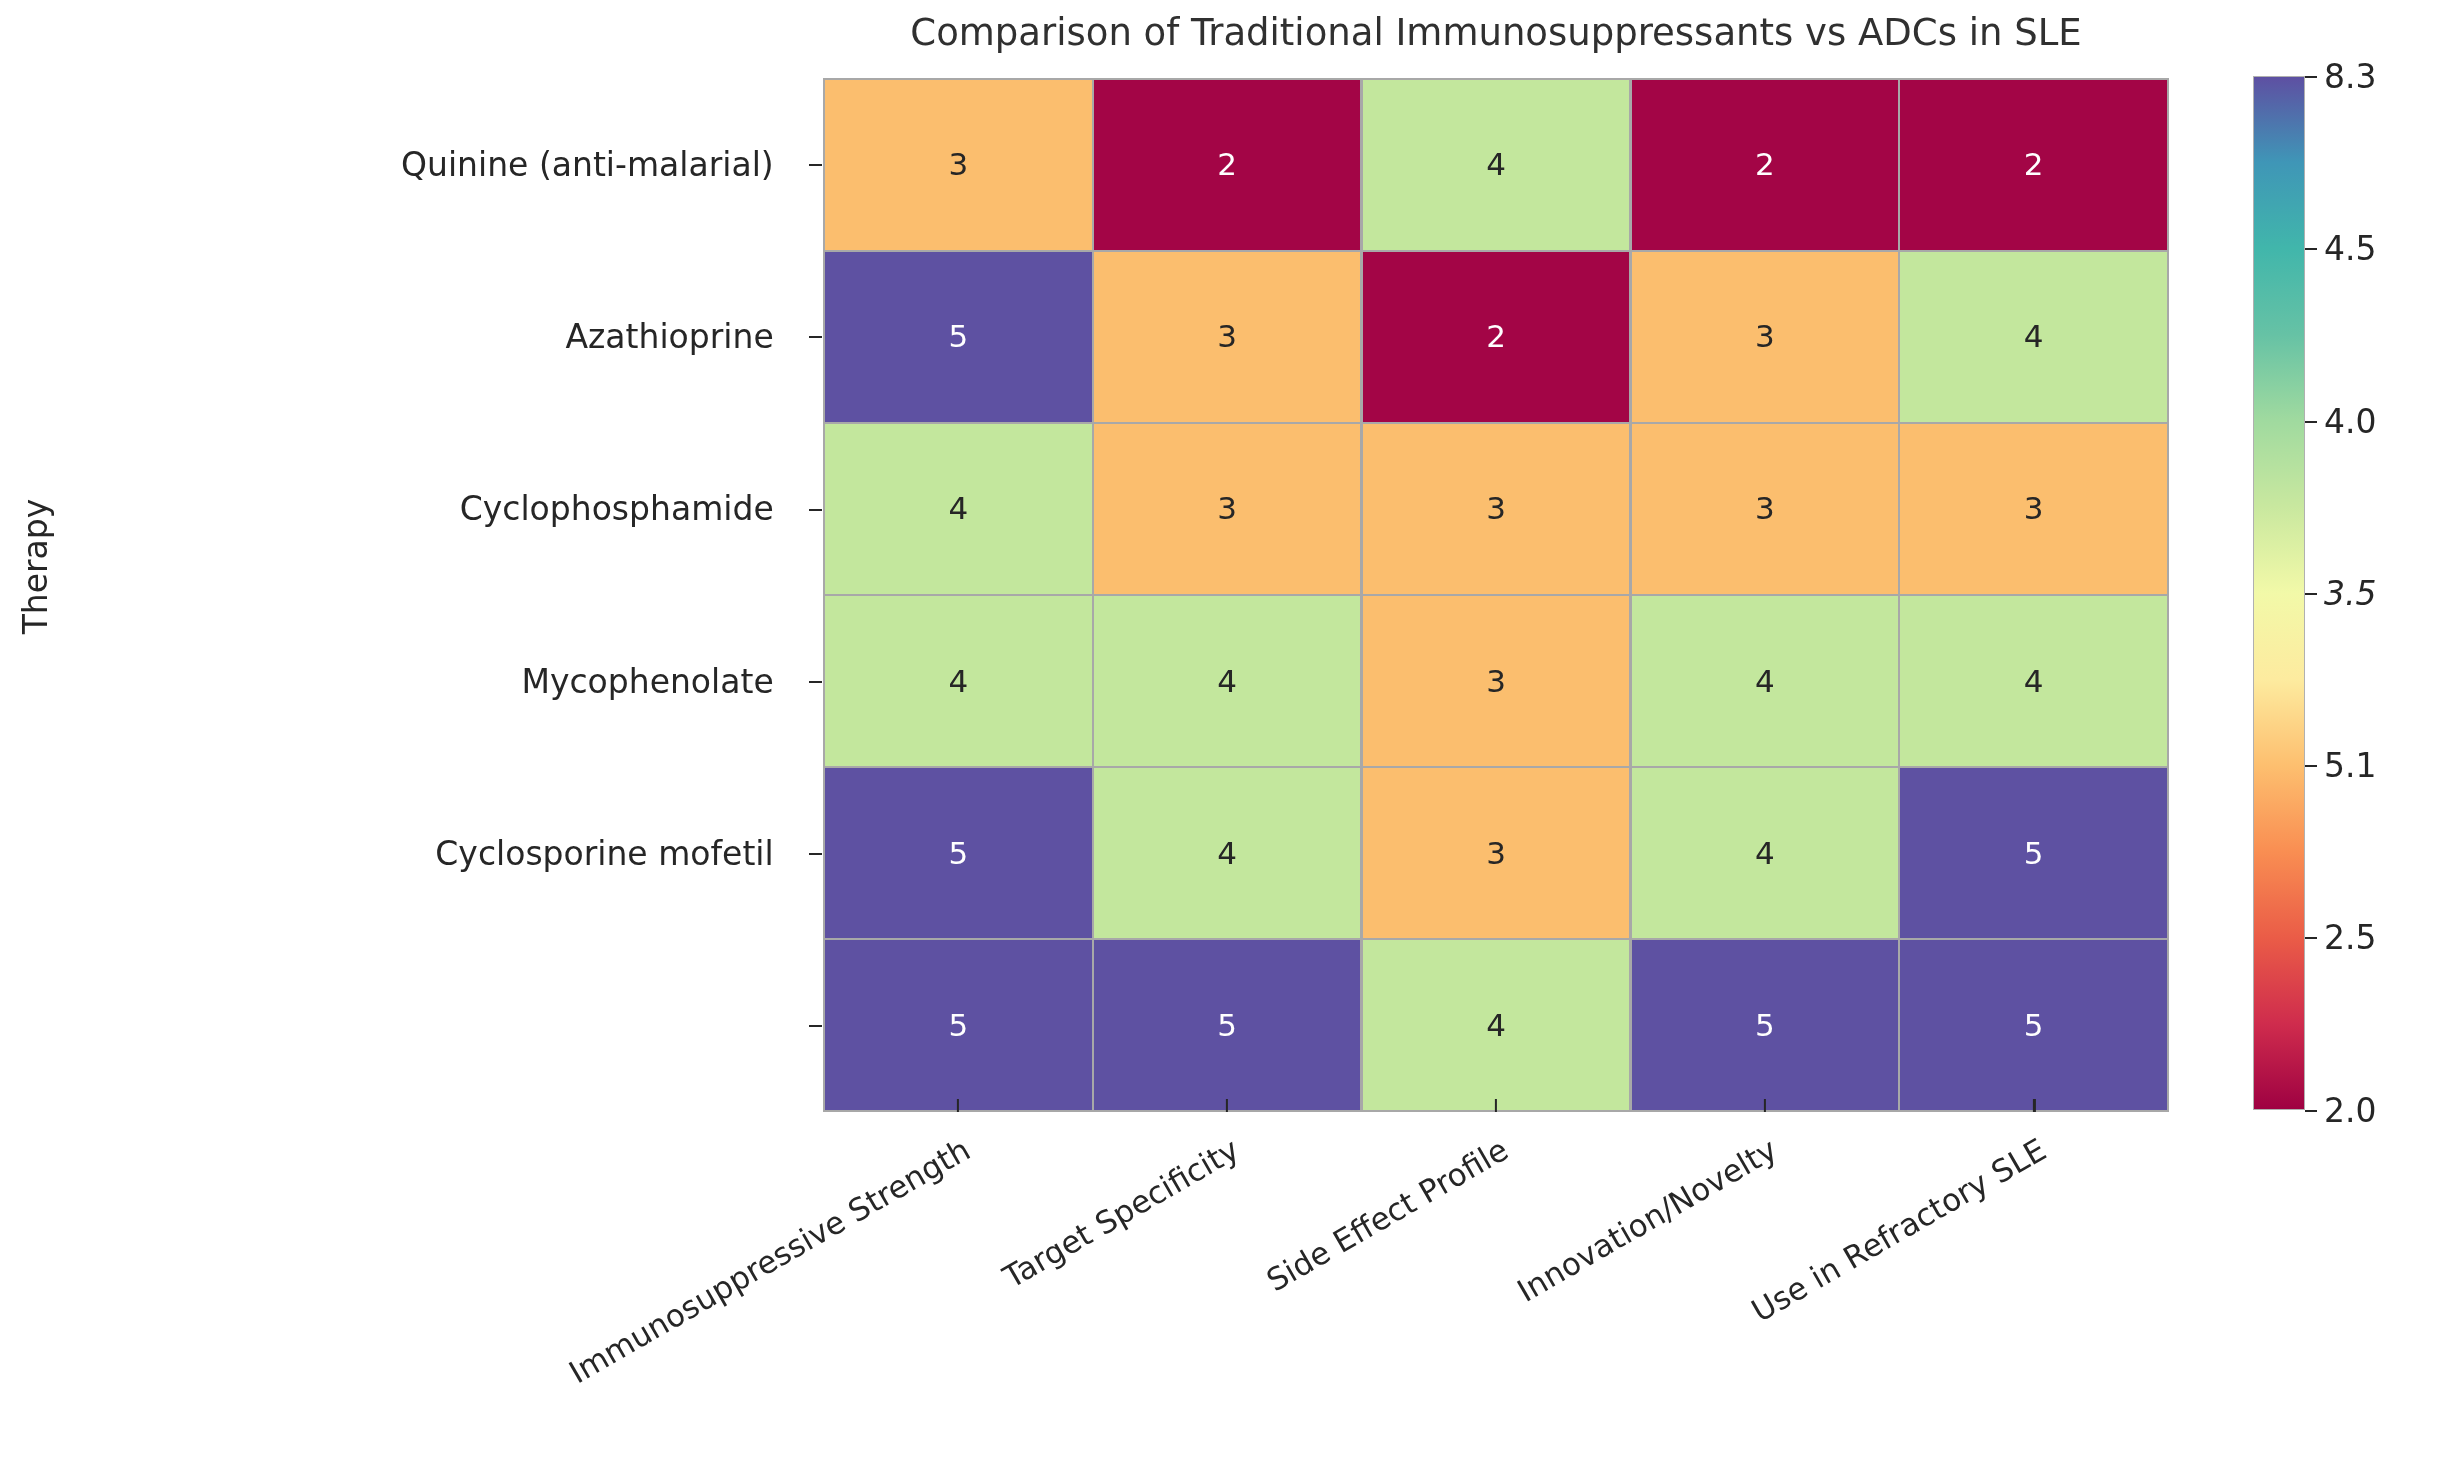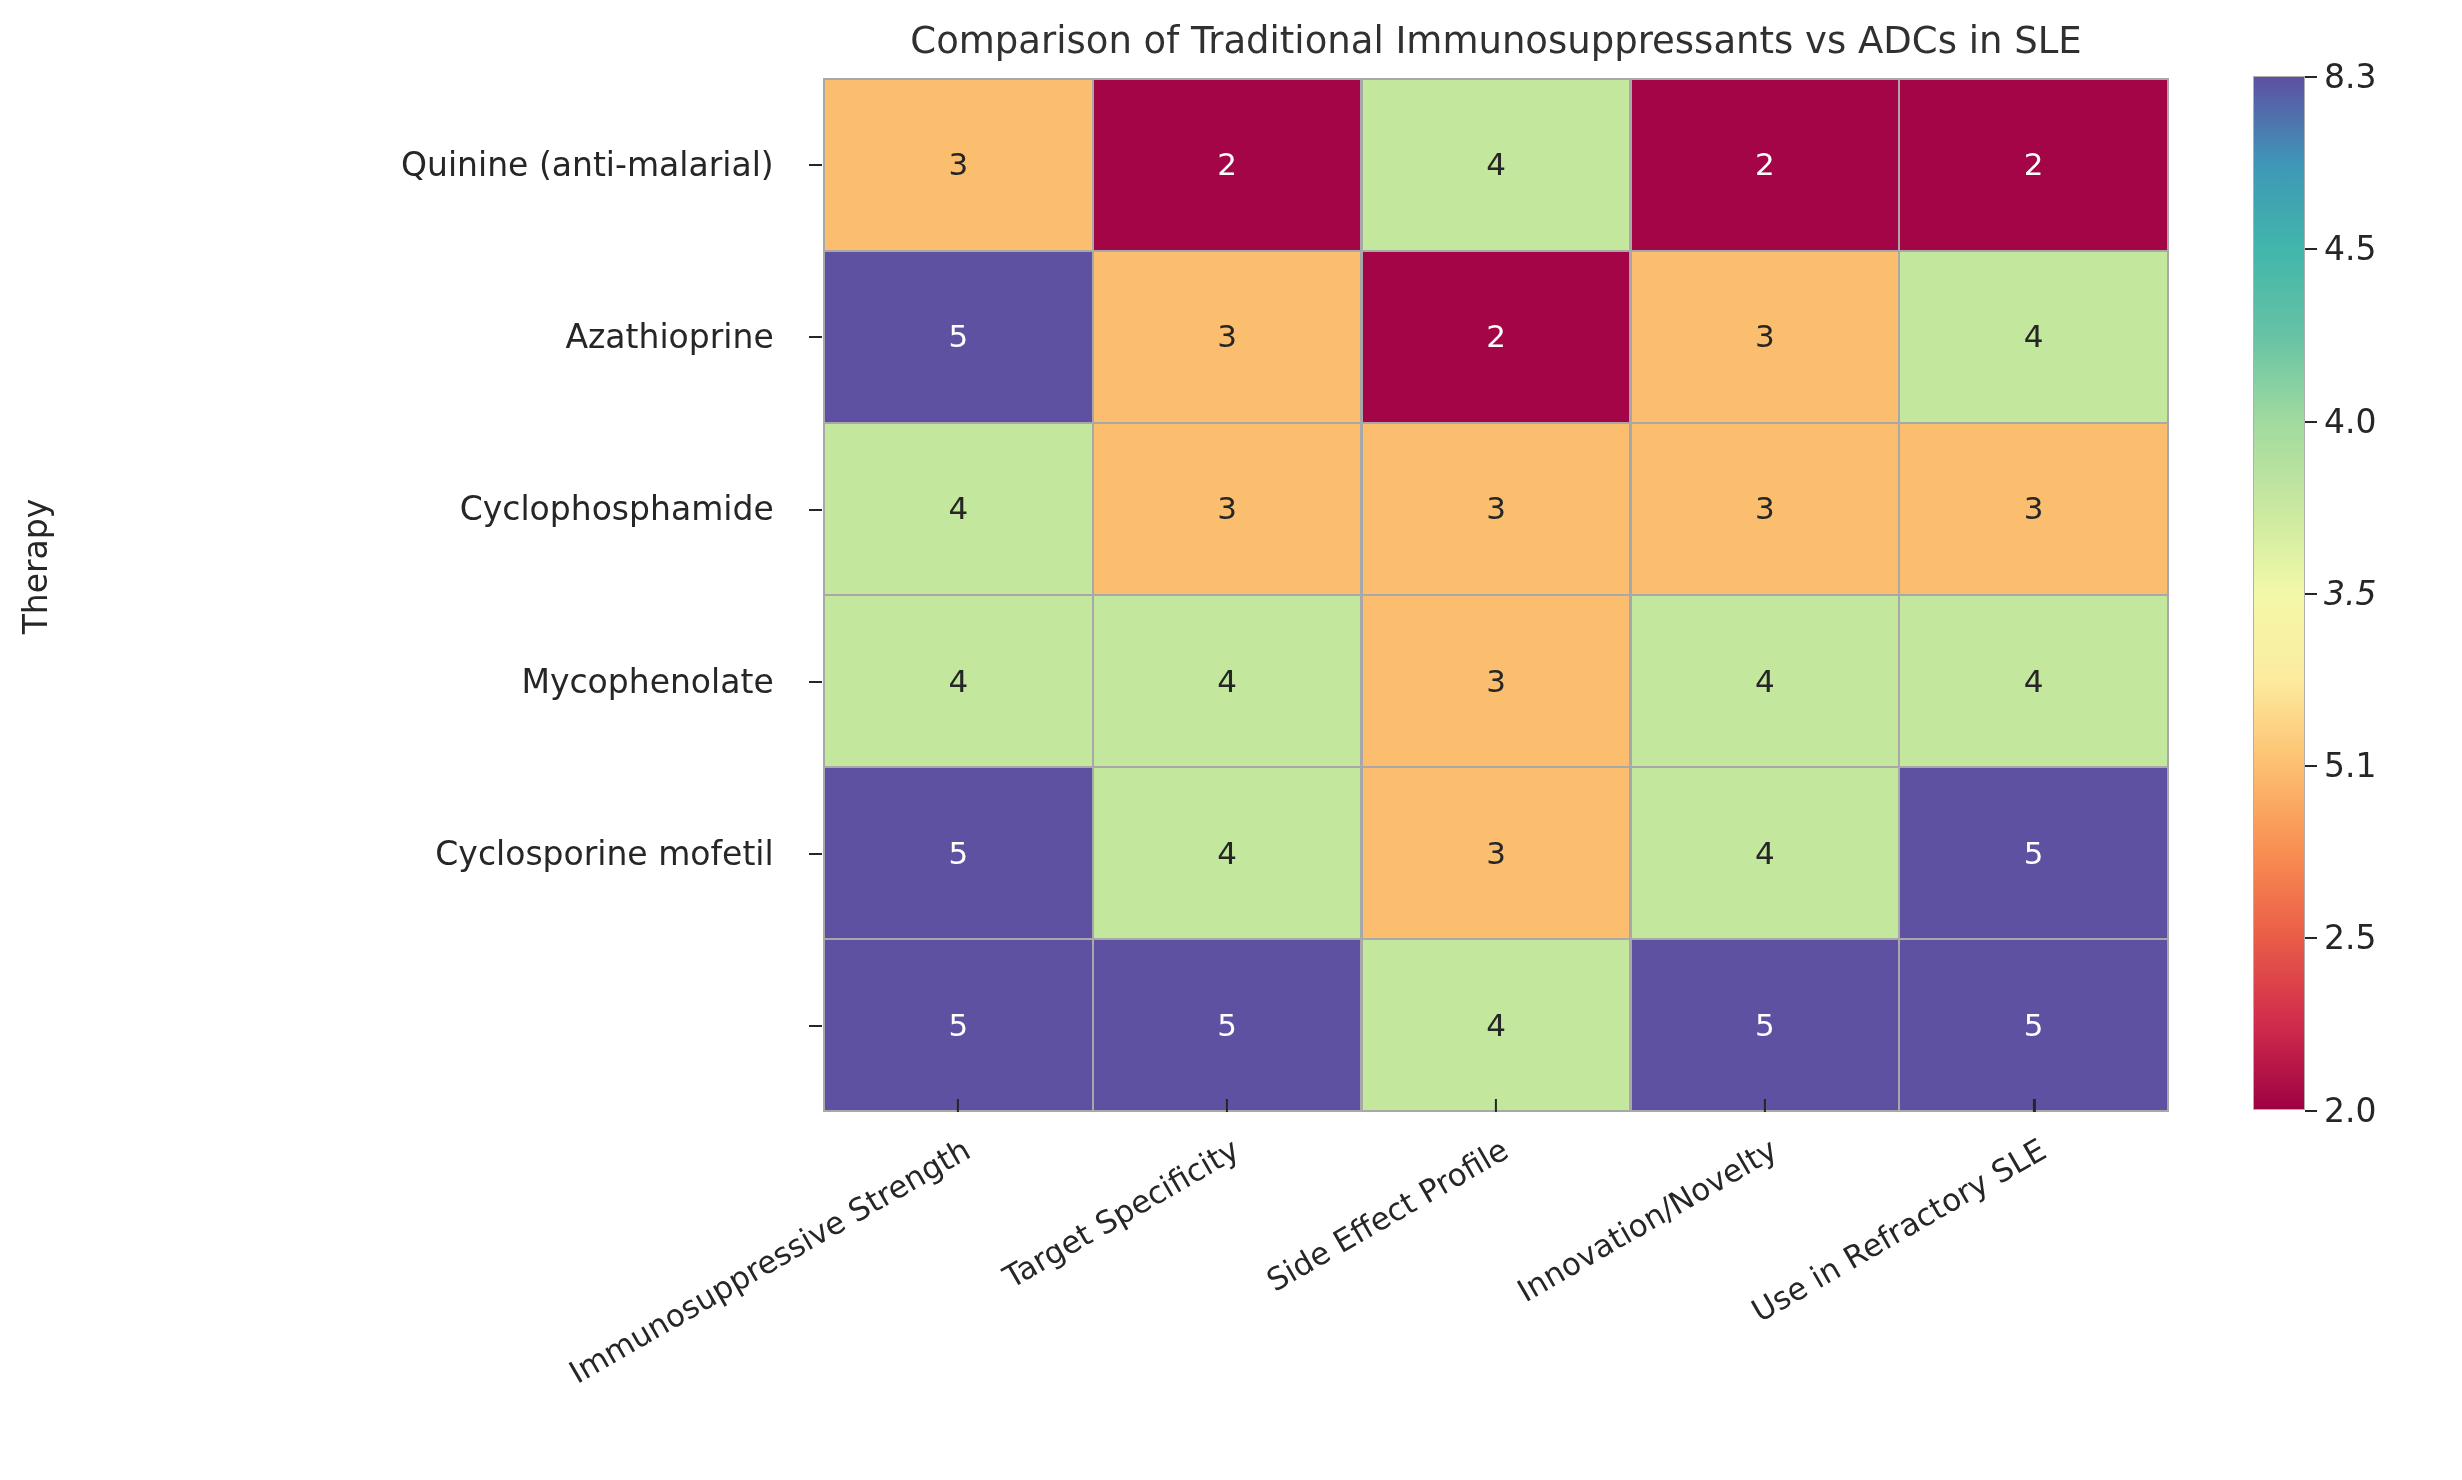--- a/index.html
+++ b/index.html
@@ -20,21 +20,21 @@
     position: absolute;
     left: 0; top: 0;
     width: 2462px;
     height: 1481px;
   }
 
   
   #chart-title {
     position: absolute;
     left: 823px;
-    top: 19px;
+    top: 11px;
     width: 1346px;
     text-align: center;
     font-size: 37px;
     line-height: 43px;
     color: #303030;
     white-space: nowrap;
   }
 
   
   #heatmap-area {

